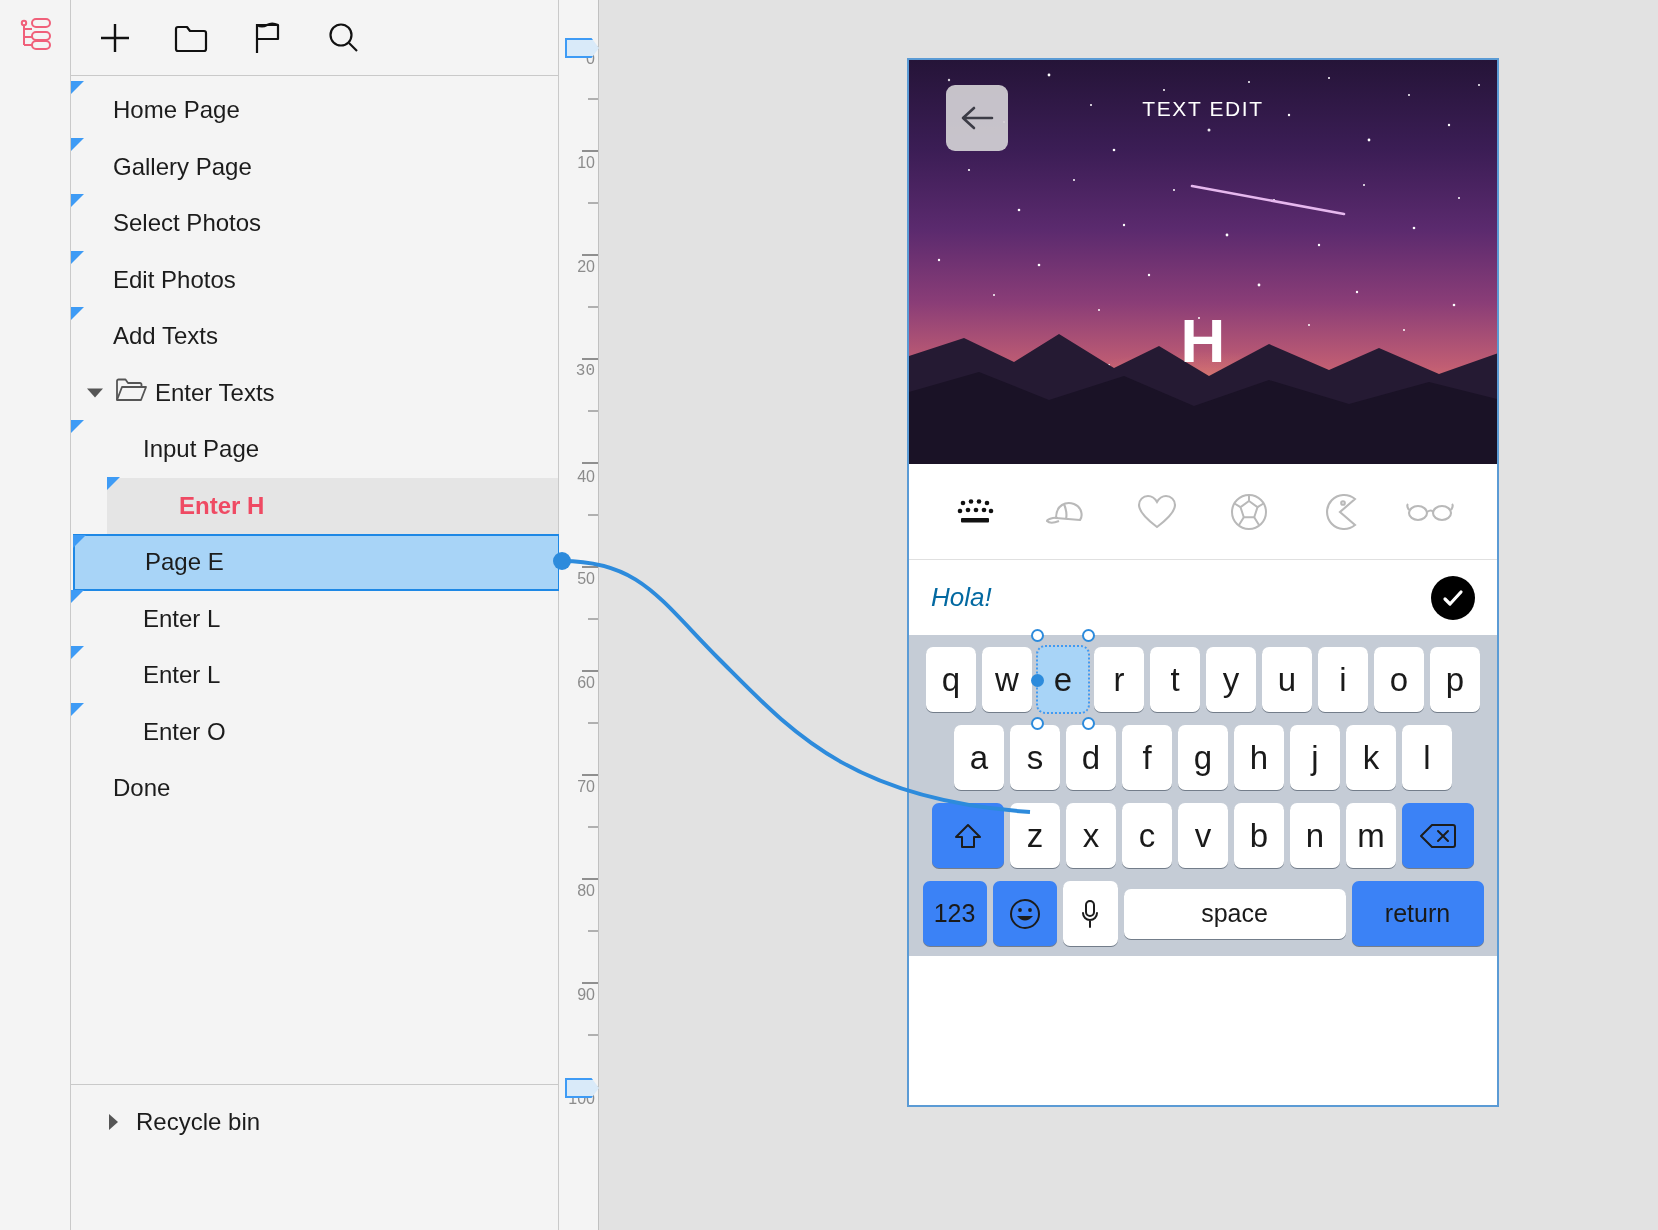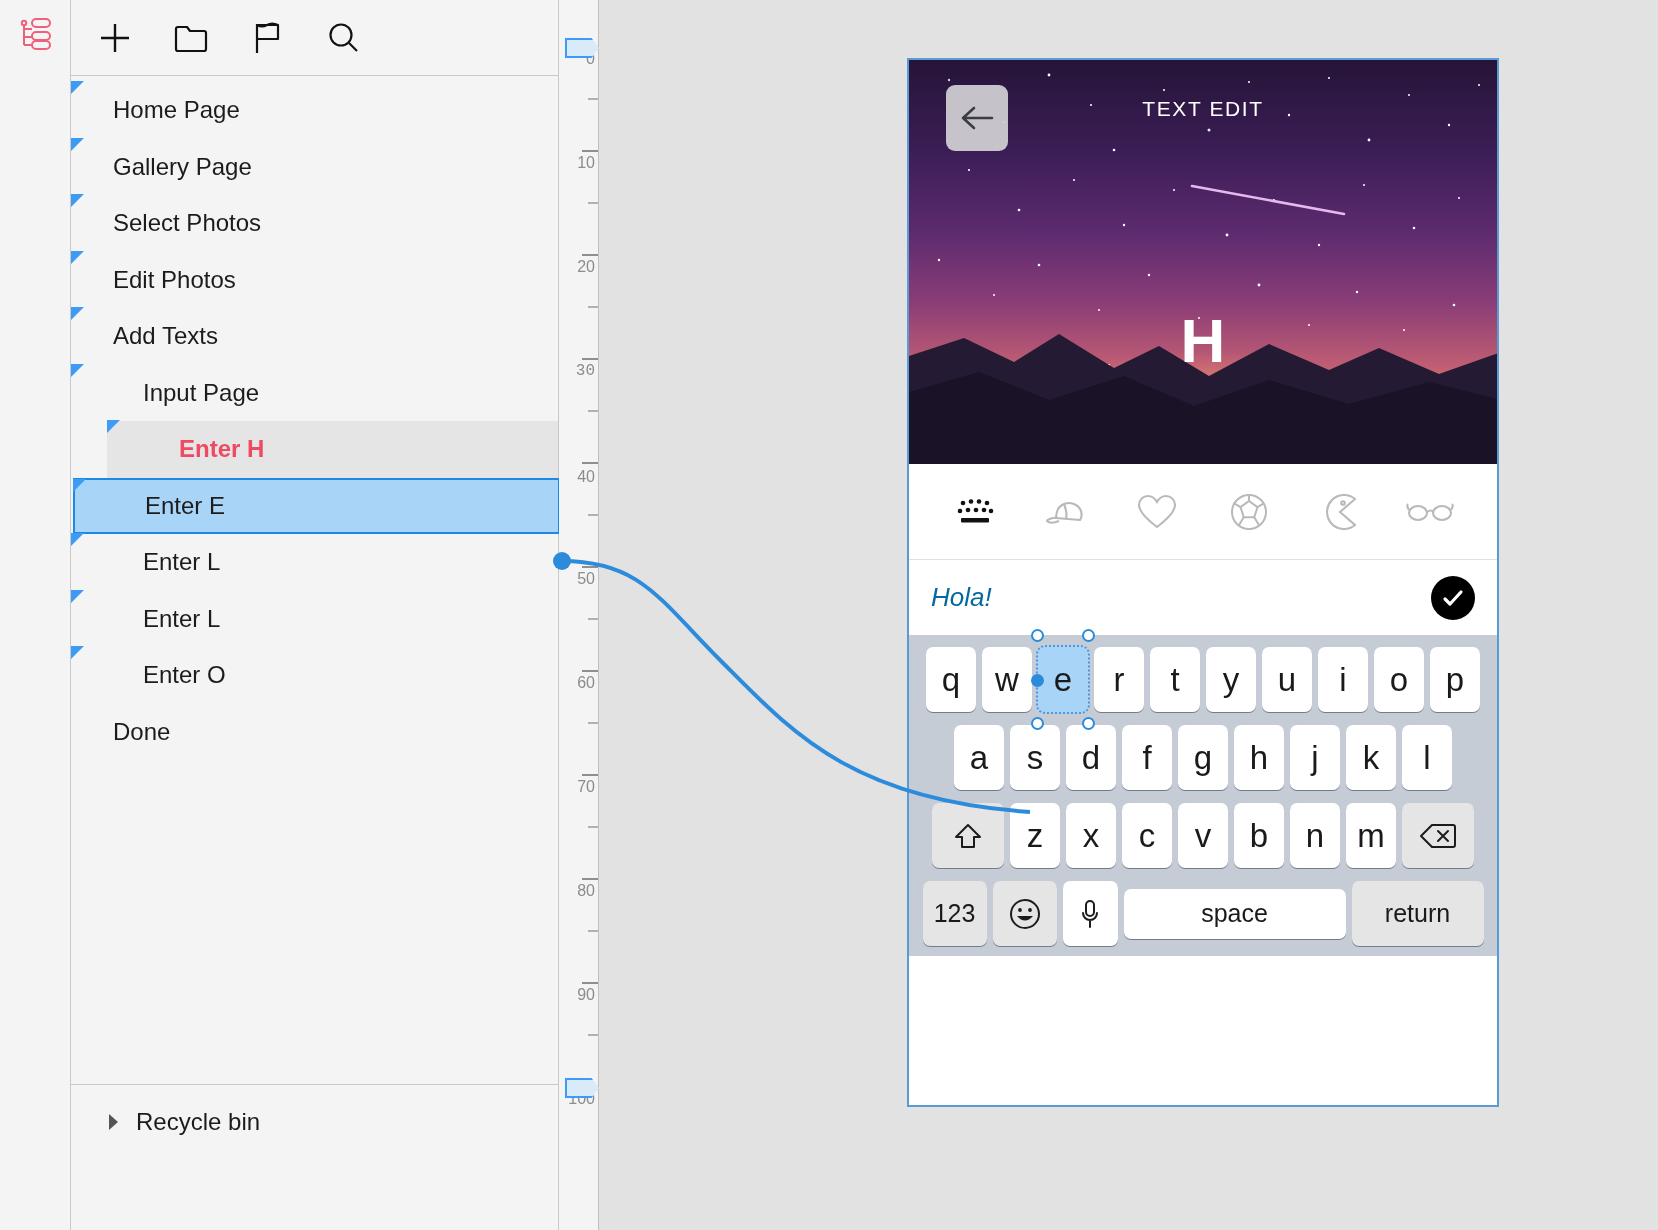--- a/index.html
+++ b/index.html
@@ -176,21 +176,21 @@
   .key {
     background: #ffffff; border-radius: 7px;
     box-shadow: 0 1px 0 rgba(100,110,125,0.85);
     font-size: 33px; color: #1a1a1a;
     display: flex; align-items: center; justify-content: center;
     cursor: pointer; user-select: none;
   }
   .krow1 .key { width: 50px; height: 65px; margin: 0 3px; }
   .krow2 .key { width: 50px; height: 65px; margin: 0 3px; }
   .krow3 .key { width: 50px; height: 65px; margin: 0 3px; }
-  .key.fn { background: #e5e5e5; box-shadow: 0 1px 0 rgba(95,105,120,0.8); }
+  .key.fn { background: #3b82f6; box-shadow: 0 1px 0 rgba(95,105,120,0.8); }
   .key.shift { width: 72px; height: 65px; margin: 0 3px 0 5px; }
   .key.back { width: 72px; height: 65px; margin: 0 5px 0 3px; }
   .key.num { width: 64px; height: 65px; margin: 0 3px 0 5px; font-size: 25px; }
   .key.emoji { width: 64px; height: 65px; margin: 0 3px; }
   .key.mic { width: 55px; height: 65px; margin: 0 3px; background: #ffffff; }
   .key.space { width: 222px; height: 50px; margin: 0 3px; font-size: 25px; }
   .key.return { width: 132px; height: 65px; margin: 0 5px 0 3px; font-size: 25px; color:#1a1a1a; }
 
   
   .key.sel {
@@ -277,31 +277,39 @@
           <span class="lbl">Select Photos</span>
         </div>
         <div class="tree-row depth1">
           <span class="flag"></span>
           <span class="lbl">Edit Photos</span>
         </div>
         <div class="tree-row depth1">
           <span class="flag"></span>
           <span class="lbl">Add Texts</span>
         </div>
+        <div class="tree-row folder">
+          <span class="disclose down"></span>
+          <span class="folder-ico"><svg width="32" height="26" viewBox="0 0 32 26">
+              <path d="M2 23 V4 a1.5 1.5 0 0 1 1.5 -1.5 h7 l2.5 3.5 h12 a1.5 1.5 0 0 1 1.5 1.5 v2" stroke="#555" stroke-width="1.8" fill="none" stroke-linejoin="round"></path>
+              <path d="M2 23 L7 10 H31 L26 23 Z" stroke="#555" stroke-width="1.8" fill="none" stroke-linejoin="round"></path>
+            </svg></span>
+          <span class="lbl" style="margin-left: 70px;">Enter Texts</span>
+        </div>
         <div class="tree-row depth2">
           <span class="flag"></span>
           <span class="lbl">Input Page</span>
         </div>
         <div class="tree-row depth2 selected-soft">
           <span class="flag"></span>
           <span class="lbl">Enter H</span>
         </div>
         <div class="tree-row depth2 selected-hard">
           <span class="flag"></span>
-          <span class="lbl">Enter E</span>
+          <span class="lbl">Page E</span>
         </div>
         <div class="tree-row depth2">
           <span class="flag"></span>
           <span class="lbl">Enter L</span>
         </div>
         <div class="tree-row depth2">
           <span class="flag"></span>
           <span class="lbl">Enter L</span>
         </div>
         <div class="tree-row depth2">

